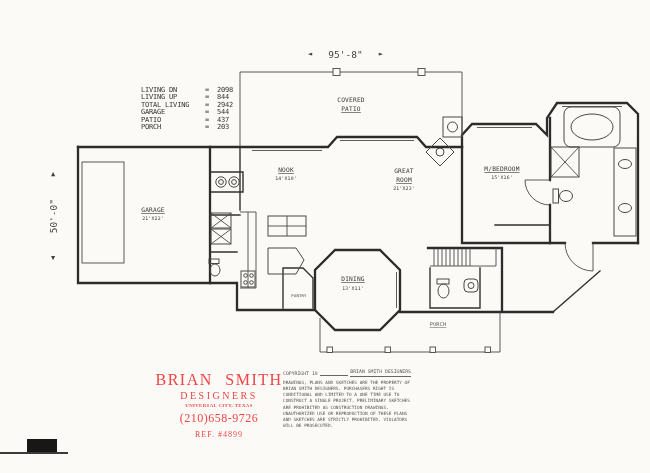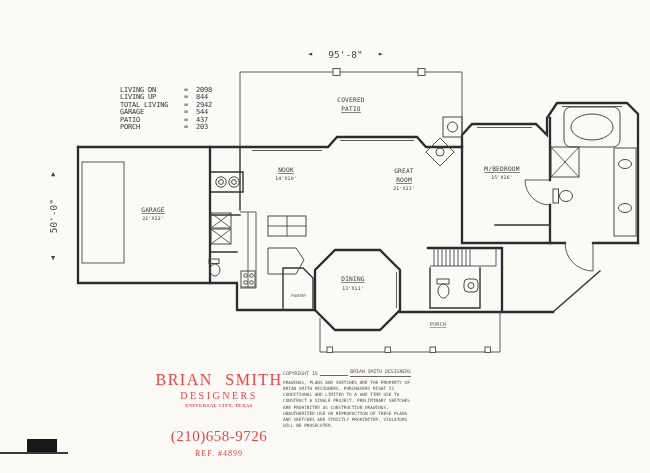--- a/index.html
+++ b/index.html
@@ -1,38 +1,38 @@
 <!DOCTYPE html>
 <html><head>
 <meta charset="utf-8">
 <style>
   html,body{margin:0;padding:0;background:#e8e8e6;}
   .sheet{position:relative;width:650px;height:473px;background:#fbfaf7;overflow:hidden;
          font-family:"DejaVu Sans Mono",monospace;color:#3a3836;}
   
   .area-table{position:absolute;left:120px;top:87px;font-size:7px;line-height:7.4px;
               letter-spacing:-0.2px;color:#353331;}
-  .area-row{display:grid;grid-template-columns:64px 12px 28px;}
+  .area-row{display:grid;grid-template-columns:64px 12px 28px;margin-left:21px;}
   .area-row .val{}
   
   .dim-top{position:absolute;left:283px;top:49px;width:125px;display:flex;align-items:center;
            justify-content:center;gap:16px;font-size:9.5px;color:#454341;}
   .dim-top .arr{font-size:7px;line-height:9px;}
   .dim-left{position:absolute;left:44px;top:170px;height:92px;width:18px;display:flex;
             flex-direction:column;align-items:center;justify-content:space-between;
             font-size:9.5px;color:#454341;}
   .dim-left .arr{font-size:7px;}
   .vtext{writing-mode:vertical-rl;transform:rotate(180deg);}
   
   .title-block{position:absolute;left:148px;top:371px;width:142px;text-align:center;
                font-family:"Liberation Serif",serif;color:#ef4444;}
   .firm1{font-size:16px;letter-spacing:1.5px;word-spacing:7px;}
   .firm2{font-size:10px;letter-spacing:2.5px;margin-top:1px;}
   .firm3{font-size:4.8px;font-weight:bold;letter-spacing:0.4px;margin-top:2px;}
-  .phone{font-size:15px;margin-top:20px;letter-spacing:0.5px;}
+  .phone{font-size:12px;margin-top:3px;letter-spacing:0.5px;}
   .ref{font-size:8px;margin-top:4px;letter-spacing:1px;}
   
   .copyright{position:absolute;left:283px;top:369px;width:128px;color:#56524e;}
   .cr-head{display:flex;align-items:flex-end;font-size:4.8px;line-height:6px;}
   .cr-head .fill{flex:1;border-bottom:0.6px solid #6a6662;margin:0 2px 1px 2px;}
   .cr-head .right{border-bottom:0.6px solid #6a6662;padding-bottom:0.5px;}
   .cr-body{margin-top:3px;font-size:4.4px;line-height:1.42;text-align:left;}
   
   .scan-bar{position:absolute;left:27px;top:439px;width:30px;height:13px;background:#181716;}
   .scan-line{position:absolute;left:0;top:452px;width:68px;height:1.5px;background:#3c3a38;}

